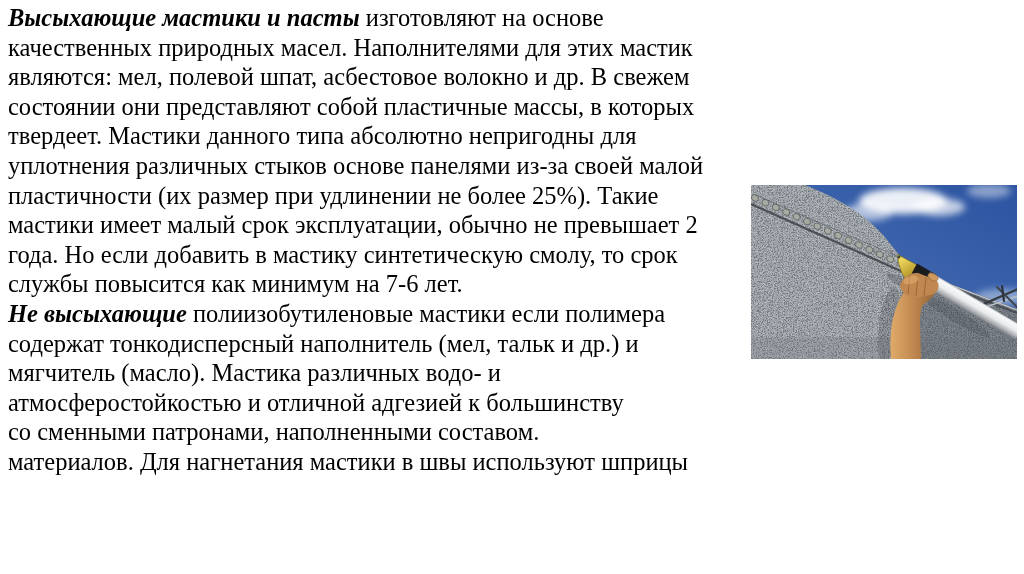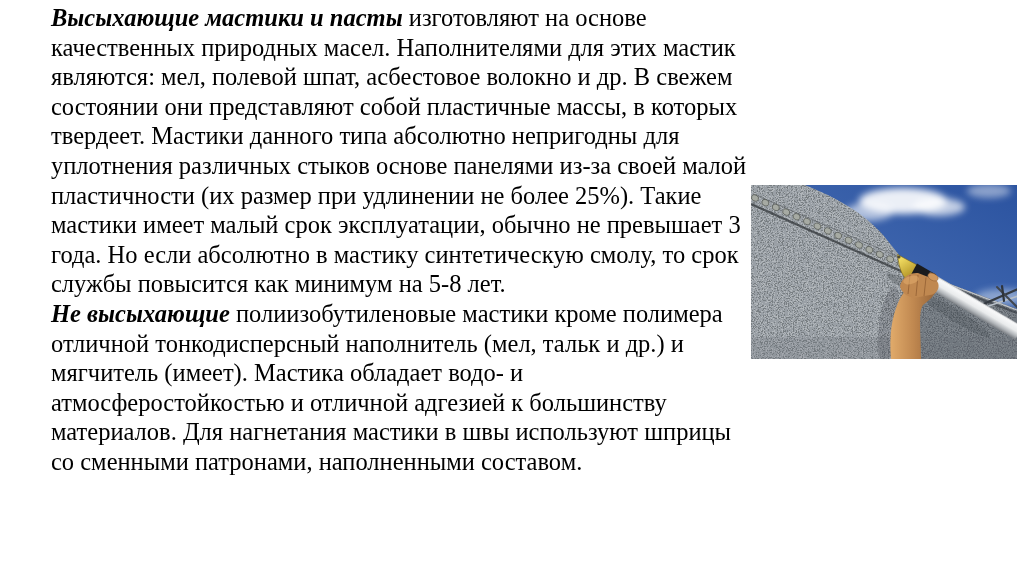--- a/index.html
+++ b/index.html
@@ -15,21 +15,21 @@
   .text-block {
     position: absolute;
     left: 8px;
     top: 3px;
     width: 745px;
     color: var(--text, #000000);
     font-size: 24.5px;
     line-height: 29.6px;
     letter-spacing: 0px;
   }
-  .line { white-space: pre; margin-left: 43px; }
+  .line { white-space: pre; }
   .lead { font-weight: bold; font-style: italic; }
   .photo {
     position: absolute;
     left: 751px;
     top: 185px;
     width: 266px;
     height: 174px;
     margin: 0;
     padding: 0;
   }
@@ -41,29 +41,29 @@
 <div class="slide">
 
   <div class="text-block">
       <div class="line"><span class="lead">Высыхающие мастики и пасты</span><span> изготовляют на основе</span></div>
       <div class="line"><span>качественных природных масел. Наполнителями для этих мастик</span></div>
       <div class="line"><span>являются: мел, полевой шпат, асбестовое волокно и др. В свежем</span></div>
       <div class="line"><span>состоянии они представляют собой пластичные массы, в которых</span></div>
       <div class="line"><span>твердеет. Мастики данного типа абсолютно непригодны для</span></div>
       <div class="line"><span>уплотнения различных стыков основе панелями из-за своей малой</span></div>
       <div class="line"><span>пластичности (их размер при удлинении не более 25%). Такие</span></div>
-      <div class="line"><span>мастики имеет малый срок эксплуатации, обычно не превышает 3</span></div>
-      <div class="line"><span>года. Но если абсолютно в мастику синтетическую смолу, то срок</span></div>
-      <div class="line"><span>службы повысится как минимум на 5-8 лет.</span></div>
-      <div class="line"><span class="lead">Не высыхающие</span><span> полиизобутиленовые мастики кроме полимера</span></div>
-      <div class="line"><span>отличной тонкодисперсный наполнитель (мел, тальк и др.) и</span></div>
-      <div class="line"><span>мягчитель (имеет). Мастика обладает водо- и</span></div>
+      <div class="line"><span>мастики имеет малый срок эксплуатации, обычно не превышает 2</span></div>
+      <div class="line"><span>года. Но если добавить в мастику синтетическую смолу, то срок</span></div>
+      <div class="line"><span>службы повысится как минимум на 7-6 лет.</span></div>
+      <div class="line"><span class="lead">Не высыхающие</span><span> полиизобутиленовые мастики если полимера</span></div>
+      <div class="line"><span>содержат тонкодисперсный наполнитель (мел, тальк и др.) и</span></div>
+      <div class="line"><span>мягчитель (масло). Мастика различных водо- и</span></div>
       <div class="line"><span>атмосферостойкостью и отличной адгезией к большинству</span></div>
+      <div class="line"><span>со сменными патронами, наполненными составом.</span></div>
       <div class="line"><span>материалов. Для нагнетания мастики в швы используют шприцы</span></div>
-      <div class="line"><span>со сменными патронами, наполненными составом.</span></div>
     </div>
 
   <figure class="photo" aria-label="Рука рабочего со шприцем-пистолетом наносит мастику в шов между бетонными панелями на фоне синего неба">
     <svg viewBox="0 0 266 174" preserveAspectRatio="none" role="img">
       <defs>
         <linearGradient id="skyG" x1="100%" y1="0%" x2="15%" y2="100%">
           <stop offset="0" style="stop-color:var(--p-sky_top)"></stop>
           <stop offset="0.55" style="stop-color:var(--p-sky_mid)"></stop>
           <stop offset="1" style="stop-color:var(--p-sky_bottom)"></stop>
         </linearGradient>

